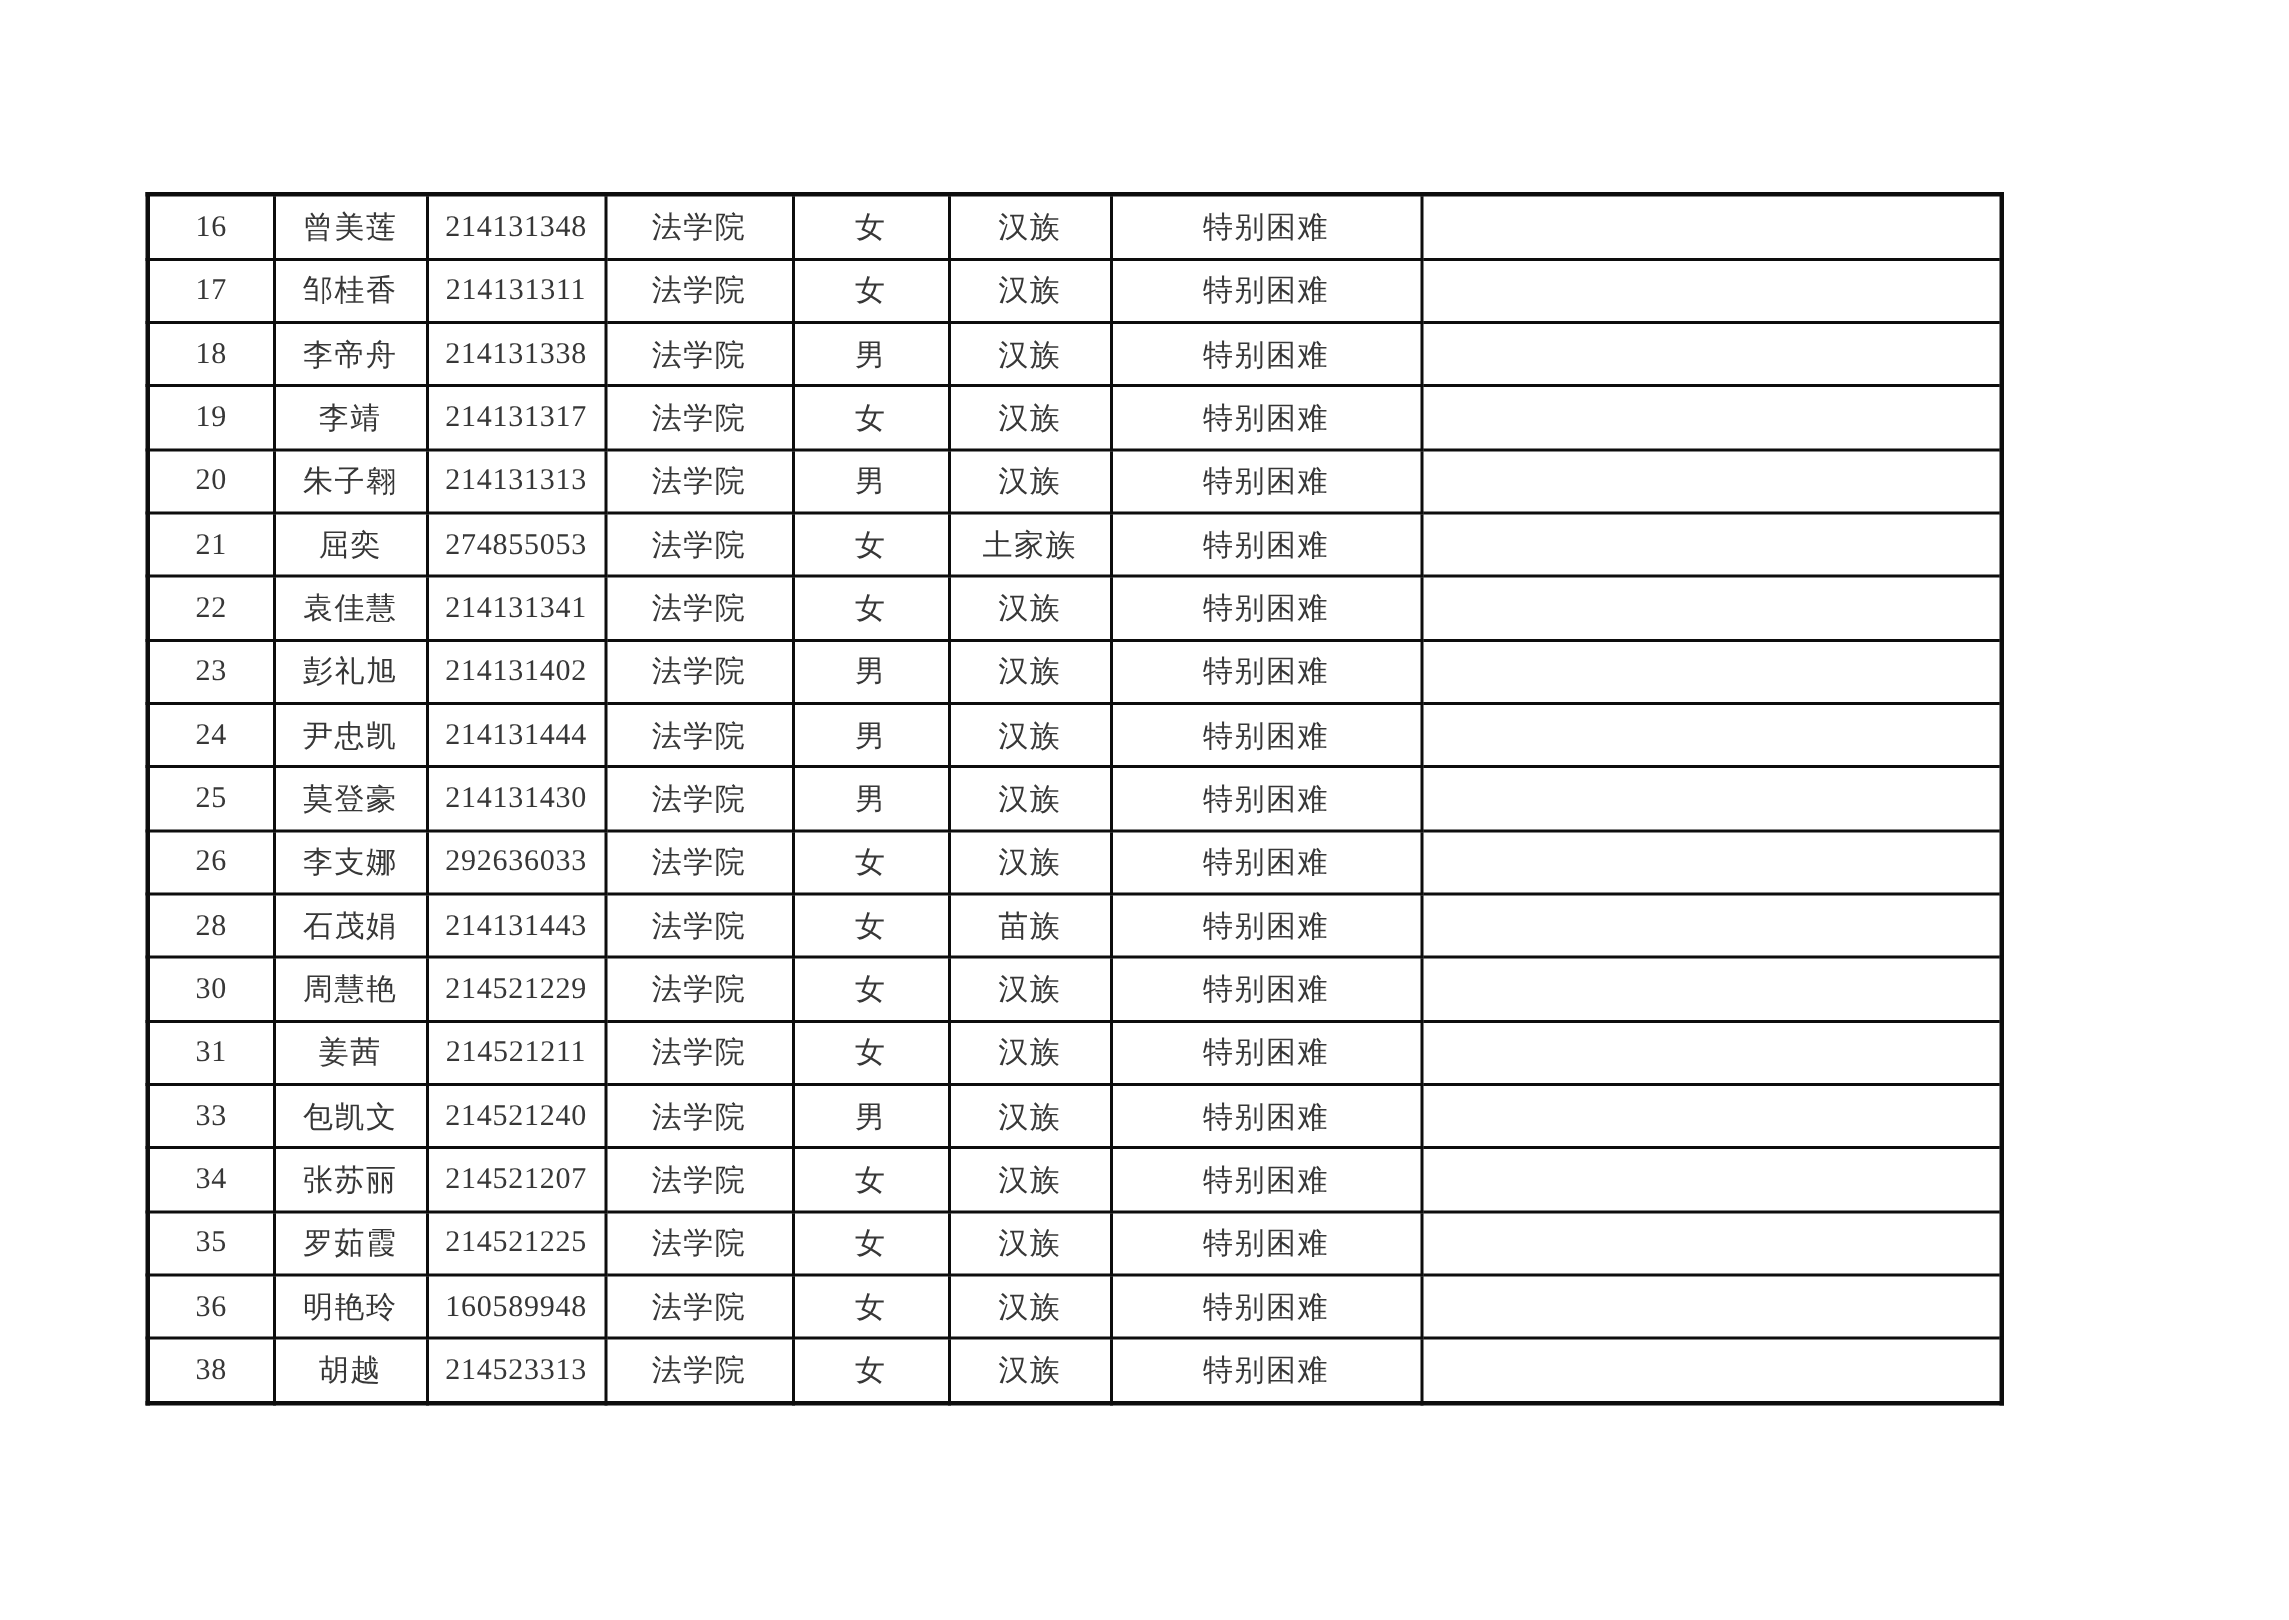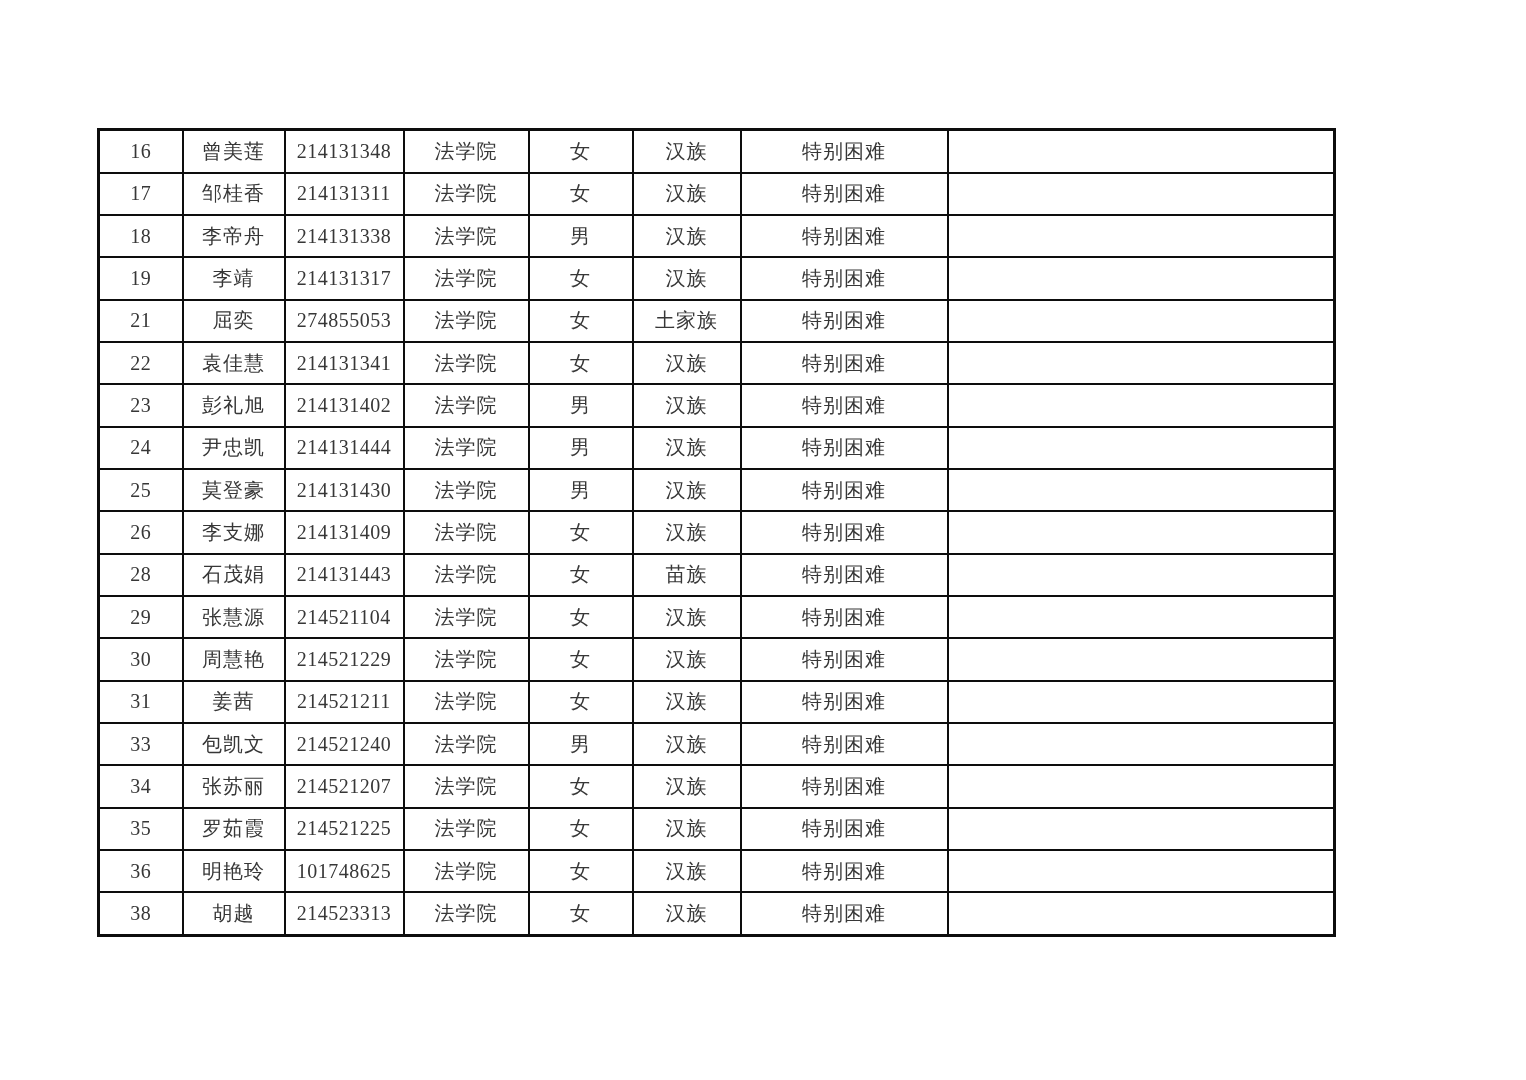--- a/index.html
+++ b/index.html
@@ -98,20 +98,30 @@
     <td class="num">19</td>
     <td>李靖</td>
     <td class="num">214131317</td>
     <td>法学院</td>
     <td>女</td>
     <td>汉族</td>
     <td>特别困难</td>
     <td></td>
   </tr>
         <tr>
+    <td class="num">20</td>
+    <td>朱子翱</td>
+    <td class="num">214131313</td>
+    <td>法学院</td>
+    <td>男</td>
+    <td>汉族</td>
+    <td>特别困难</td>
+    <td></td>
+  </tr>
+        <tr>
     <td class="num">21</td>
     <td>屈奕</td>
     <td class="num">274855053</td>
     <td>法学院</td>
     <td>女</td>
     <td>土家族</td>
     <td>特别困难</td>
     <td></td>
   </tr>
         <tr>
@@ -150,48 +160,38 @@
     <td class="num">214131430</td>
     <td>法学院</td>
     <td>男</td>
     <td>汉族</td>
     <td>特别困难</td>
     <td></td>
   </tr>
         <tr>
     <td class="num">26</td>
     <td>李支娜</td>
-    <td class="num">214131409</td>
+    <td class="num">292636033</td>
     <td>法学院</td>
     <td>女</td>
     <td>汉族</td>
     <td>特别困难</td>
     <td></td>
   </tr>
         <tr>
     <td class="num">28</td>
     <td>石茂娟</td>
     <td class="num">214131443</td>
     <td>法学院</td>
     <td>女</td>
     <td>苗族</td>
     <td>特别困难</td>
     <td></td>
   </tr>
         <tr>
-    <td class="num">29</td>
-    <td>张慧源</td>
-    <td class="num">214521104</td>
-    <td>法学院</td>
-    <td>女</td>
-    <td>汉族</td>
-    <td>特别困难</td>
-    <td></td>
-  </tr>
-        <tr>
     <td class="num">30</td>
     <td>周慧艳</td>
     <td class="num">214521229</td>
     <td>法学院</td>
     <td>女</td>
     <td>汉族</td>
     <td>特别困难</td>
     <td></td>
   </tr>
         <tr>
@@ -230,21 +230,21 @@
     <td class="num">214521225</td>
     <td>法学院</td>
     <td>女</td>
     <td>汉族</td>
     <td>特别困难</td>
     <td></td>
   </tr>
         <tr>
     <td class="num">36</td>
     <td>明艳玲</td>
-    <td class="num">101748625</td>
+    <td class="num">160589948</td>
     <td>法学院</td>
     <td>女</td>
     <td>汉族</td>
     <td>特别困难</td>
     <td></td>
   </tr>
         <tr>
     <td class="num">38</td>
     <td>胡越</td>
     <td class="num">214523313</td>

